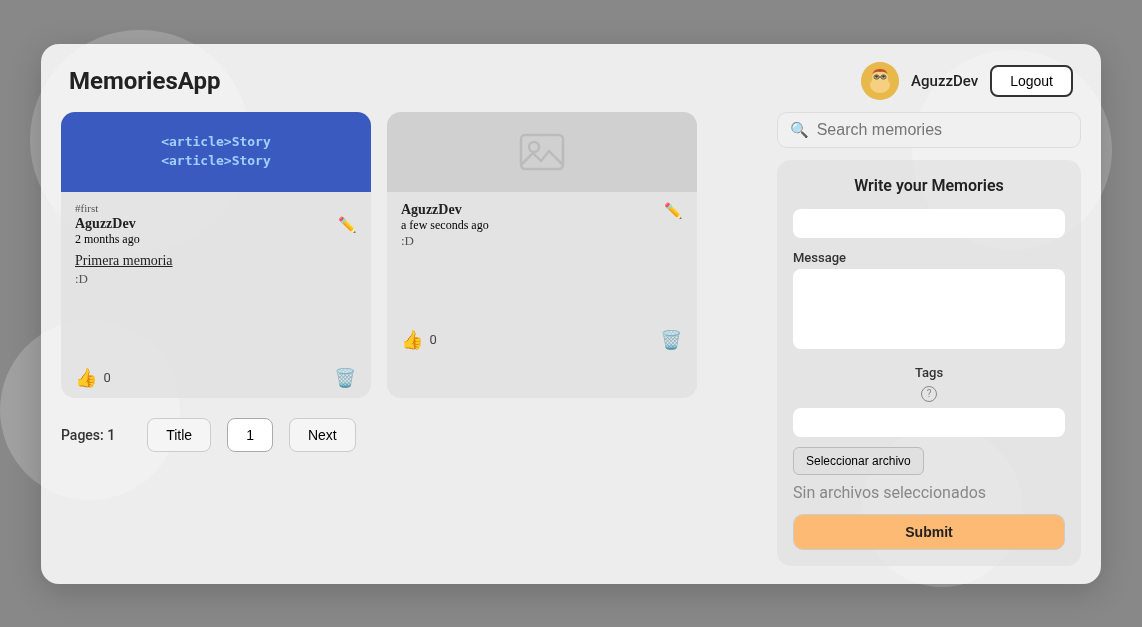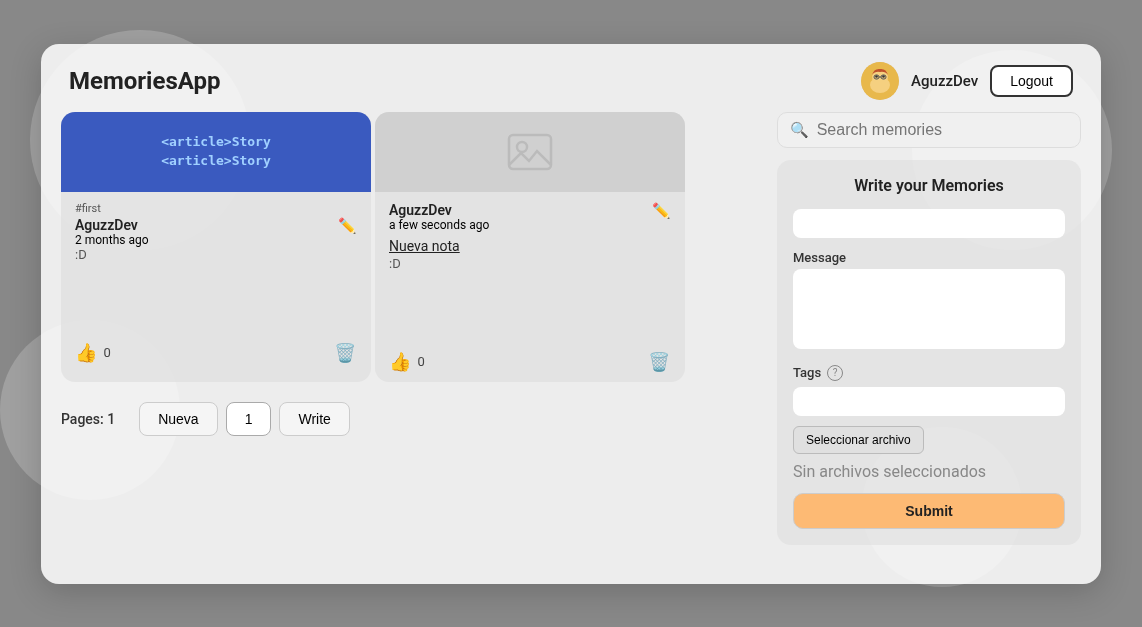--- a/index.html
+++ b/index.html
@@ -88,21 +88,21 @@
     }
 
     
     .cards-area {
       flex: 1;
       min-width: 0;
     }
 
     .cards-grid {
       display: flex;
-      gap: 4px;
+      gap: 16px;
       flex-wrap: wrap;
     }
 
     .memory-card {
       width: 310px;
       background: rgba(220,220,220,0.6);
       border-radius: 14px;
       overflow: hidden;
       position: relative;
     }
@@ -131,20 +131,21 @@
       width: 100%;
       height: 80px;
       background: #d0d0d0;
       display: flex;
       align-items: center;
       justify-content: center;
     }
 
     .card-body {
       padding: 10px 14px 10px 14px;
+      font-family: Liberation Serif, serif;
     }
     .card-tag {
       font-size: 11px;
       color: #555;
       margin-bottom: 2px;
     }
     .card-author-row {
       display: flex;
       justify-content: space-between;
       align-items: flex-start;
@@ -197,21 +198,21 @@
     .delete-icon {
       font-size: 18px;
       cursor: pointer;
       color: #555;
     }
 
     
     .pagination-row {
       display: flex;
       align-items: center;
-      gap: 8px;
+      gap: 16px;
       padding: 20px 0 0 0;
     }
     .pages-label {
       font-size: 14px;
       color: #333;
       font-weight: 500;
       margin-right: 16px;
     }
     .page-btn {
       padding: 8px 18px;
@@ -299,20 +300,21 @@
       outline: none;
       height: 80px;
       resize: none;
       margin-bottom: 12px;
     }
     .tags-row {
       display: flex;
       align-items: center;
       gap: 6px;
       margin-bottom: 6px;
+      flex-direction: column;
     }
     .tags-label {
       font-size: 13px;
       font-weight: 500;
       color: #333;
     }
     .help-icon {
       width: 16px;
       height: 16px;
       border-radius: 50%;
@@ -413,20 +415,21 @@
           </div>
           <div class="card-body">
             <div class="card-tag">#first</div>
             <div class="card-author-row">
               <div>
                 <div class="card-author">AguzzDev</div>
                 <div class="card-time">2 months ago</div>
               </div>
               <span class="edit-icon">✏️</span>
             </div>
+            <a class="card-title-link">Primera memoria</a>
             <div class="card-message">:D</div>
           </div>
           <div class="card-footer">
             <div class="like-area">
               <span class="like-icon">👍</span>
               <span>0</span>
             </div>
             <span class="delete-icon">🗑️</span>
           </div>
         </div>
@@ -442,39 +445,38 @@
             </div>
           </div>
           <div class="card-body">
             <div class="card-author-row">
               <div>
                 <div class="card-author">AguzzDev</div>
                 <div class="card-time">a few seconds ago</div>
               </div>
               <span class="edit-icon">✏️</span>
             </div>
-            <a class="card-title-link">Nueva nota</a>
             <div class="card-message">:D</div>
           </div>
           <div class="card-footer">
             <div class="like-area">
               <span class="like-icon">👍</span>
               <span>0</span>
             </div>
             <span class="delete-icon">🗑️</span>
           </div>
         </div>
 
       </div>
 
       <div class="pagination-row">
         <span class="pages-label">Pages: 1</span>
-        <button class="page-btn">Nueva</button>
+        <button class="page-btn">Title</button>
         <button class="page-btn active">1</button>
-        <button class="page-btn">Write</button>
+        <button class="page-btn">Next</button>
       </div>
     </div>
 
     <div class="sidebar">
 
       <div class="search-bar">
         <span class="search-icon">🔍</span>
         <input class="search-input" type="text" placeholder="Search memories" style="">
       </div>
 

